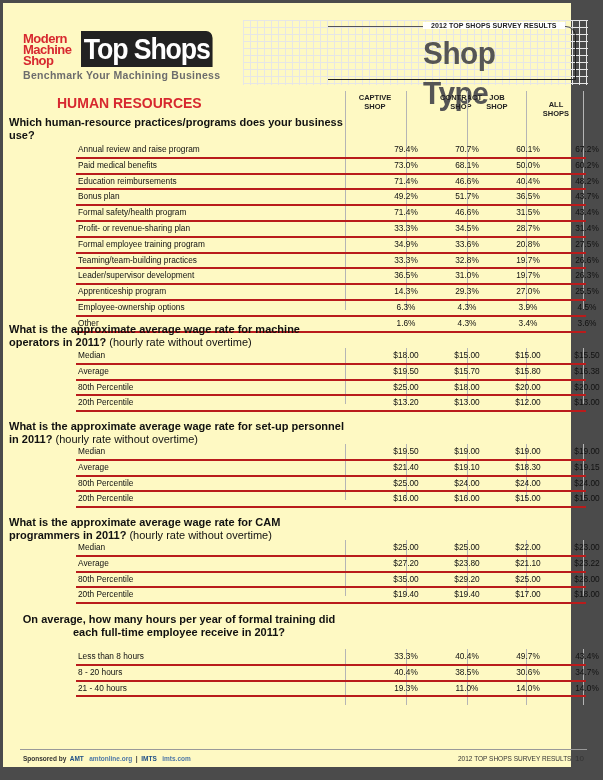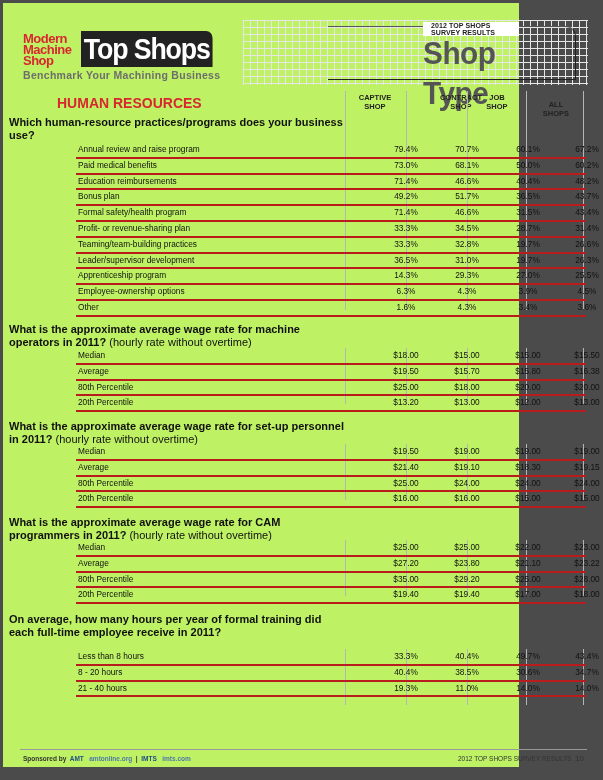--- a/index.html
+++ b/index.html
@@ -1,21 +1,21 @@
 <!DOCTYPE html>
 <html><head>
 <meta charset="utf-8">
 <style>
   html, body { margin: 0; padding: 0; }
   body {
     width: 603px; height: 780px; background: #4b4b4b; position: relative; overflow: hidden;
     font-family: "Liberation Sans", sans-serif; color: #111;
   }
   .page {
-    position: absolute; left: 3px; top: 3px; width: 516px; height: 764px; background: #bef264;
+    position: absolute; left: 3px; top: 3px; width: 568px; height: 764px; background: #fef9c3;
   }
   
   .logo-mms {
     position: absolute; left: 20px; top: 30px; width: 55px;
     color: #d7282f; font-weight: bold; font-size: 13px; line-height: 11px; letter-spacing: -0.5px;
   }
   .logo-mms div { white-space: nowrap; }
   .logo-topshops {
     position: absolute; left: 78px; top: 28px; width: 143px; height: 36px; background: #222;
     border-top-right-radius: 7px; color: #fff; font-weight: bold; font-size: 29px;
@@ -161,20 +161,27 @@
         <span class="cell-val c4">43.4%</span>
       </div>
     <div class="row">
         <span class="cell-label">Profit- or revenue-sharing plan</span>
         <span class="cell-val c1">33.3%</span>
         <span class="cell-val c2">34.5%</span>
         <span class="cell-val c3">28.7%</span>
         <span class="cell-val c4">31.4%</span>
       </div>
     <div class="row">
+        <span class="cell-label">Formal employee training program</span>
+        <span class="cell-val c1">34.9%</span>
+        <span class="cell-val c2">33.6%</span>
+        <span class="cell-val c3">20.8%</span>
+        <span class="cell-val c4">27.5%</span>
+      </div>
+    <div class="row">
         <span class="cell-label">Teaming/team-building practices</span>
         <span class="cell-val c1">33.3%</span>
         <span class="cell-val c2">32.8%</span>
         <span class="cell-val c3">19.7%</span>
         <span class="cell-val c4">26.6%</span>
       </div>
     <div class="row">
         <span class="cell-label">Leader/supervisor development</span>
         <span class="cell-val c1">36.5%</span>
         <span class="cell-val c2">31.0%</span>
@@ -314,21 +321,21 @@
       </div>
     <div class="row">
         <span class="cell-label">20th Percentile</span>
         <span class="cell-val c1">$19.40</span>
         <span class="cell-val c2">$19.40</span>
         <span class="cell-val c3">$17.00</span>
         <span class="cell-val c4">$18.00</span>
       </div>
   </div>
 
-  <div class="question" style="top:610px;">
+  <div class="question" style="top:610px;text-align:center;">
     <span>On average, how many hours per year of formal training did each full-time employee receive in 2011?</span><span class="light"></span>
   </div>
   <div class="vline" style="left:342px; top:646px; height:56px;"></div>
   <div class="vline" style="left:403px; top:646px; height:56px;"></div>
   <div class="vline" style="left:464px; top:646px; height:56px;"></div>
   <div class="vline" style="left:523px; top:646px; height:56px;"></div>
   <div class="vline" style="left:580px; top:646px; height:56px;"></div>
   <div class="table" style="top:647px;">
     <div class="row">
         <span class="cell-label">Less than 8 hours</span>

